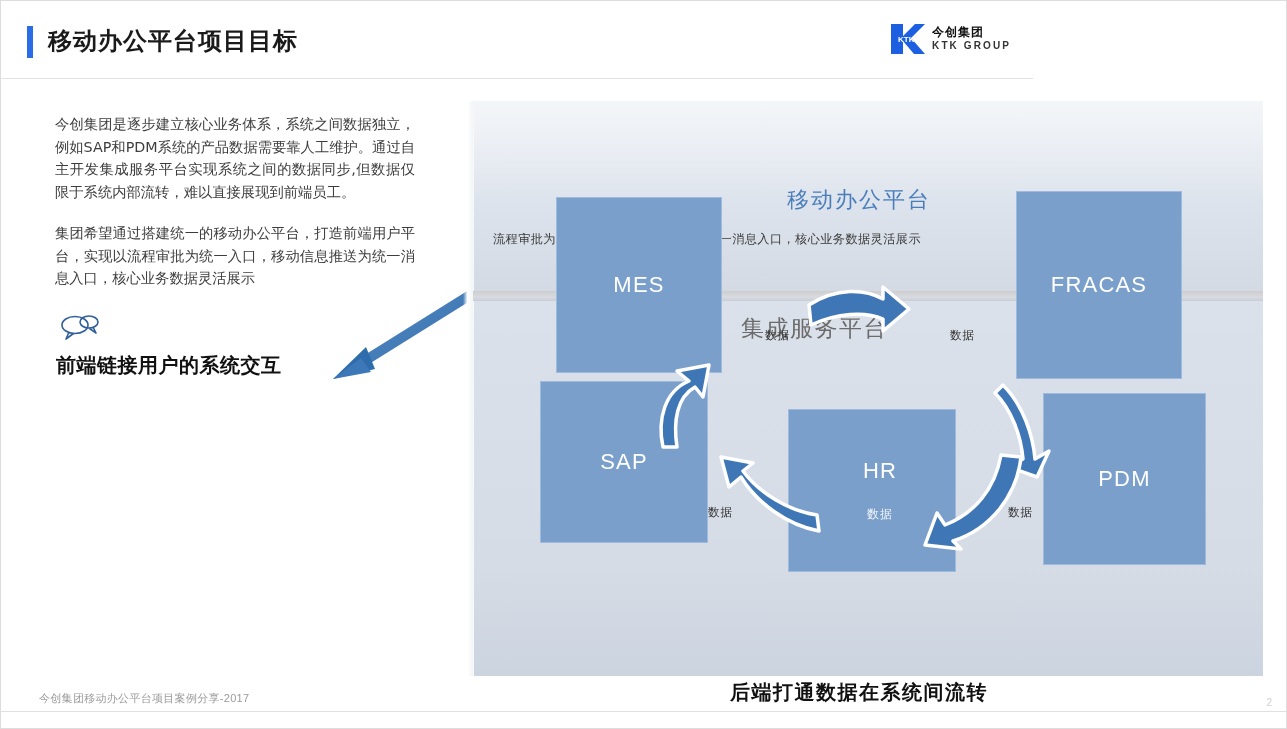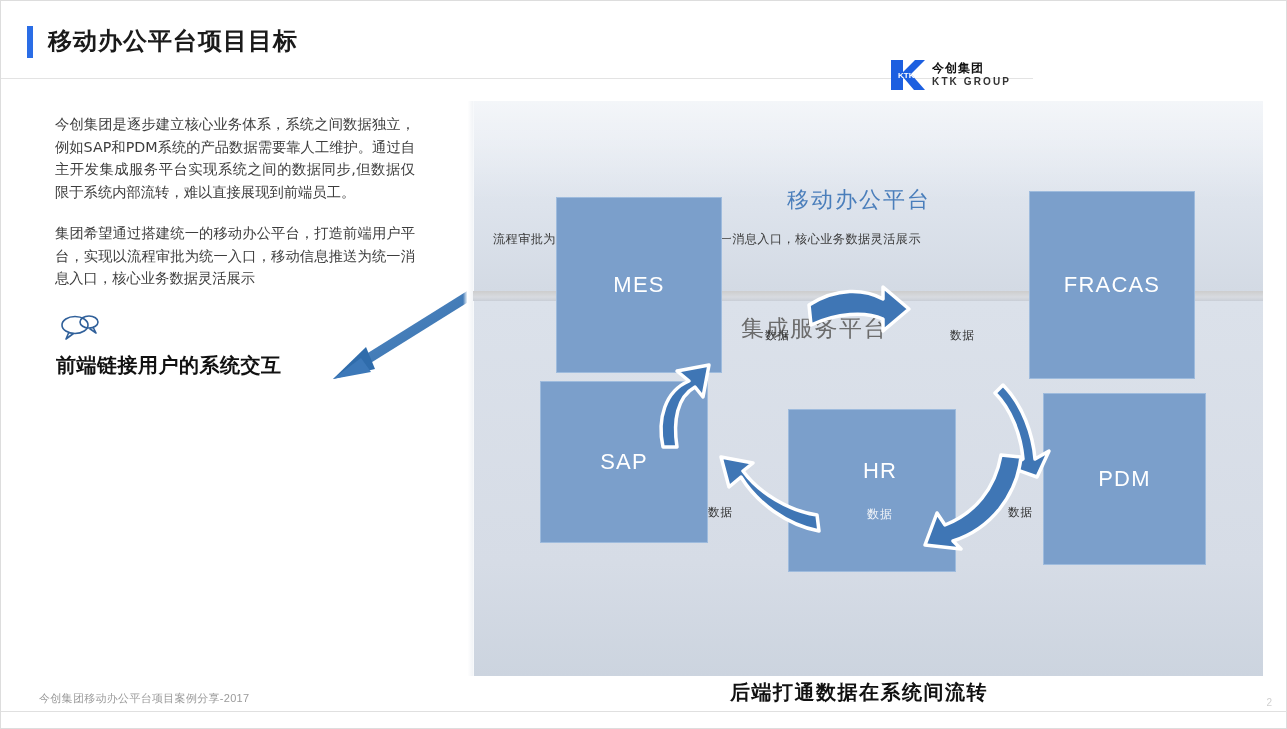--- a/index.html
+++ b/index.html
@@ -26,21 +26,21 @@
     position: absolute; left: 26px; top: 25px;
     width: 6px; height: 32px; background: #2a6de6;
   }
   #page-title {
     position: absolute; left: 47px; top: 24px;
     font-size: 24px; font-weight: bold; color: #1a1a1a;
     letter-spacing: 1px;
     white-space: nowrap;
   }
   
-  #logo { position: absolute; right: 22px; top: 16px; height: 44px; display: flex; align-items: center; margin-top: 36px; }
+  #logo { position: absolute; right: 22px; top: 16px; height: 44px; display: flex; align-items: center; }
   #logo-mark { position: relative; width: 36px; height: 34px; margin-right: 7px; }
   #logo-mark svg { display:block; }
   #logo-text { display: flex; flex-direction: column; justify-content: center; }
   #logo-cn { font-size: 12px; font-weight: bold; color: #111; letter-spacing: 1px; line-height: 1.05; }
   #logo-en { font-size: 10px; font-weight: bold; color: #333; letter-spacing: 2.1px; line-height: 1.3; }
 
   
   #left-col { position: absolute; left: 54px; top: 112px; width: 360px; }
   .para {
     font-size: 14.3px; color: #3d3d3d; line-height: 22.5px;
@@ -98,21 +98,21 @@
   
   .sysbox {
     position: absolute;
     background: #7b9fcb;
     border: 1px solid #9ebbdd;
     display: flex; align-items: center; justify-content: center;
     color: #ffffff; font-size: 22px; letter-spacing: 1.2px;
     font-family: "Liberation Sans", sans-serif;
   }
   #box-mes    { left: 93px;  top: 96px;  width: 166px; height: 176px; }
-  #box-fracas { left: 566px; top: 90px;  width: 166px; height: 188px; }
+  #box-fracas { left: 553px; top: 90px;  width: 166px; height: 188px; }
   #box-sap    { left: 77px;  top: 280px; width: 168px; height: 162px; }
   #box-pdm    { left: 580px; top: 292px; width: 163px; height: 172px; align-items: center; }
   #box-hr     { left: 325px; top: 308px; width: 168px; height: 163px;
                 flex-direction: column; padding-left: 16px; }
   #box-hr .hr-label { font-size: 22px; }
   #box-hr .hr-sub { font-size: 12px; margin-top: 22px; letter-spacing: 1px; color:#f2f5f9; }
 
   #integration-label {
     position: absolute; left: 278px; top: 212px;
     font-size: 23px; color: #6b6b6b; letter-spacing: 1.5px;

